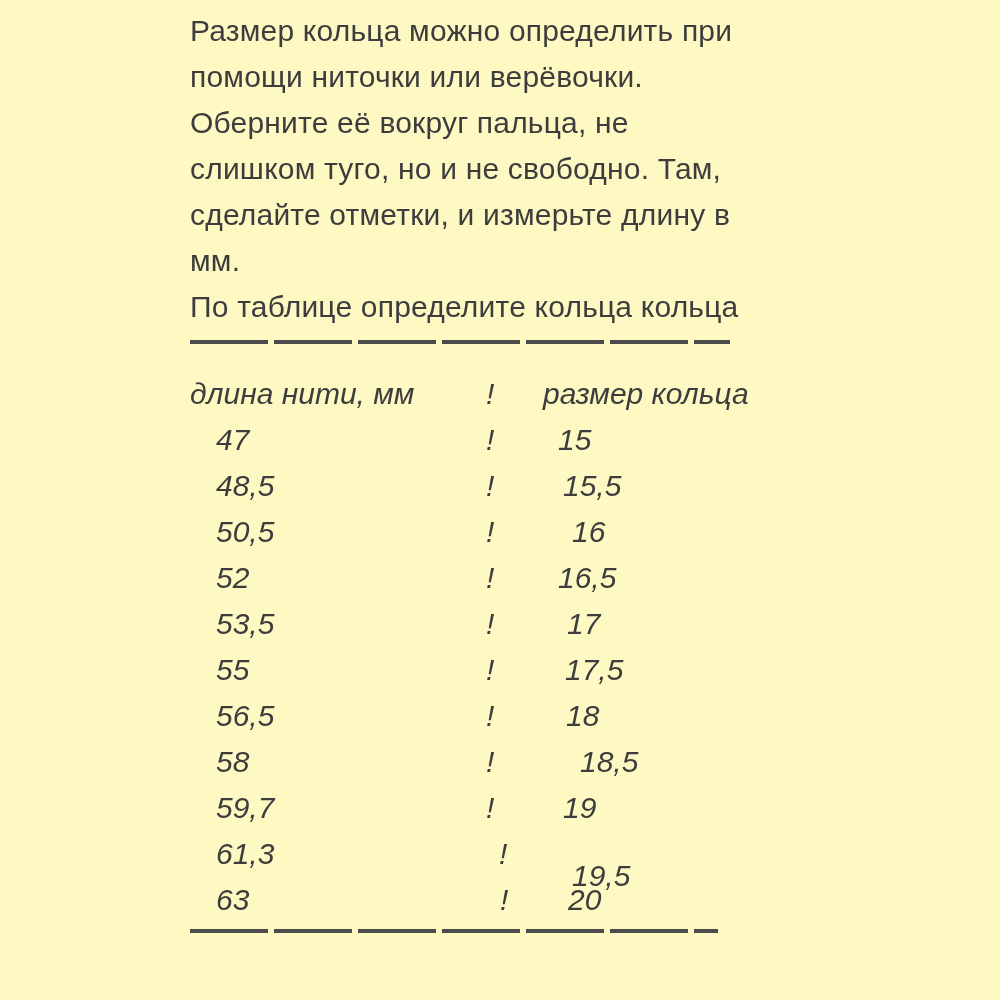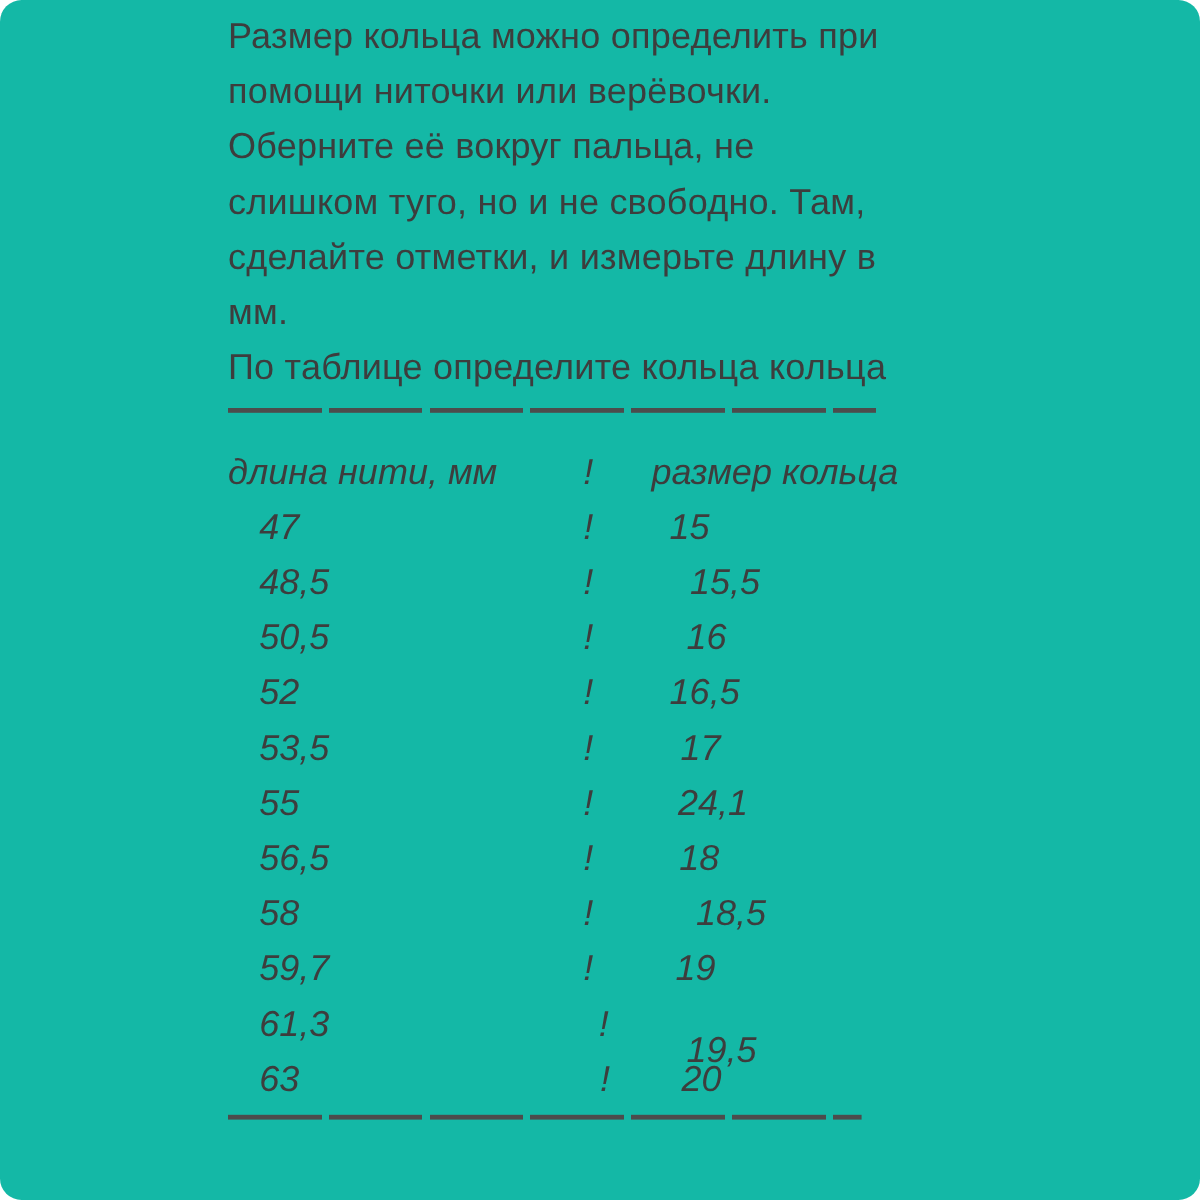--- a/index.html
+++ b/index.html
@@ -4,25 +4,24 @@
 <style>
   html, body {
     margin: 0;
     padding: 0;
     background: #ffffff;
   }
   .page {
     position: relative;
     width: 1000px;
     height: 1000px;
-    background: #14b8a6;
+    background: #fef9c3;
     font-family: "Liberation Sans", sans-serif;
     color: #3d3d3d;
     overflow: hidden;
-    border-radius: 18px;
   }
   .content {
     position: absolute;
     left: 190px;
     top: 8px;
     width: 620px;
   }
   .intro p {
     margin: 0;
     font-size: 30px;
@@ -67,21 +66,21 @@
     left: 296px;
   }
   .t-row .c-size {
     position: absolute;
     left: 353px;
   }
   .t-row.data .c-length { left: 26px; }
   .t-row.data .c-size   { left: 368px; }
 
   
-  .t-row.data:nth-child(3)  .c-size { margin-left: 17px; }
+  .t-row.data:nth-child(3)  .c-size { margin-left: 5px; }
   .t-row.data:nth-child(4)  .c-size { margin-left: 14px; }
   .t-row.data:nth-child(5)  .c-size { margin-left: 0; }
   .t-row.data:nth-child(6)  .c-size { margin-left: 9px; }
   .t-row.data:nth-child(7)  .c-size { margin-left: 7px; }
   .t-row.data:nth-child(8)  .c-size { margin-left: 8px; }
   .t-row.data:nth-child(9)  .c-size { margin-left: 22px; }
   .t-row.data:nth-child(10) .c-size { margin-left: 5px; }
   .t-row.data:nth-child(11) .c-size { margin-left: 14px; margin-top: 22px; }
   .t-row.data:nth-child(11) .c-sep  { margin-left: 13px; }
   .t-row.data:nth-child(12) .c-size { margin-left: 10px; }
@@ -134,21 +133,21 @@
         <span class="c-size">16,5</span>
       </div>
       <div class="t-row data">
         <span class="c-length">53,5</span>
         <span class="c-sep">!</span>
         <span class="c-size">17</span>
       </div>
       <div class="t-row data">
         <span class="c-length">55</span>
         <span class="c-sep">!</span>
-        <span class="c-size">24,1</span>
+        <span class="c-size">17,5</span>
       </div>
       <div class="t-row data">
         <span class="c-length">56,5</span>
         <span class="c-sep">!</span>
         <span class="c-size">18</span>
       </div>
       <div class="t-row data">
         <span class="c-length">58</span>
         <span class="c-sep">!</span>
         <span class="c-size">18,5</span>

